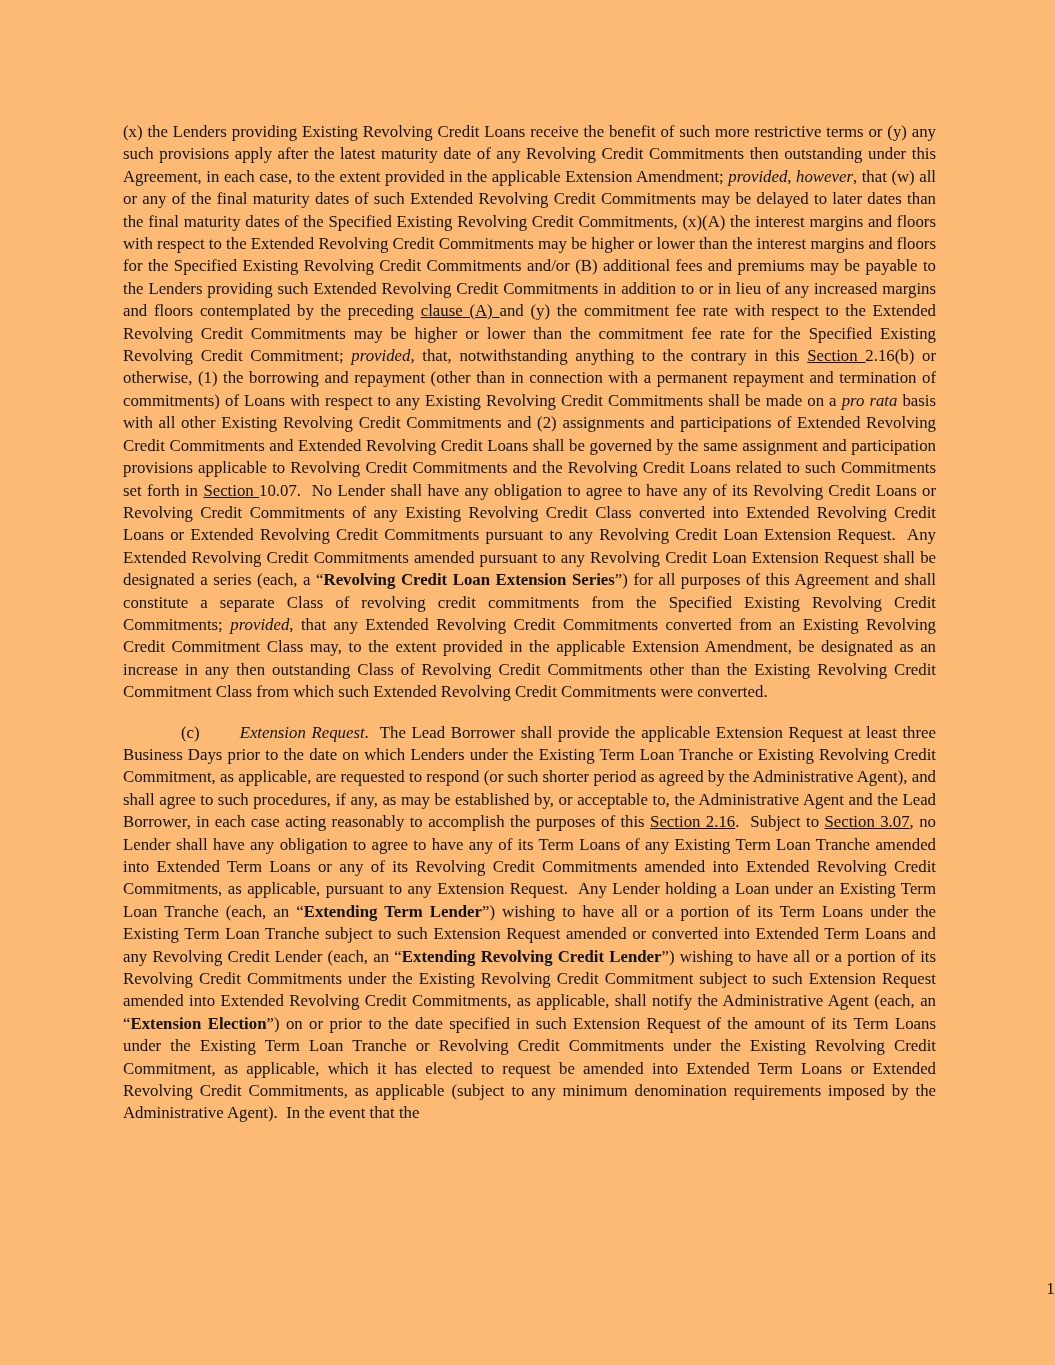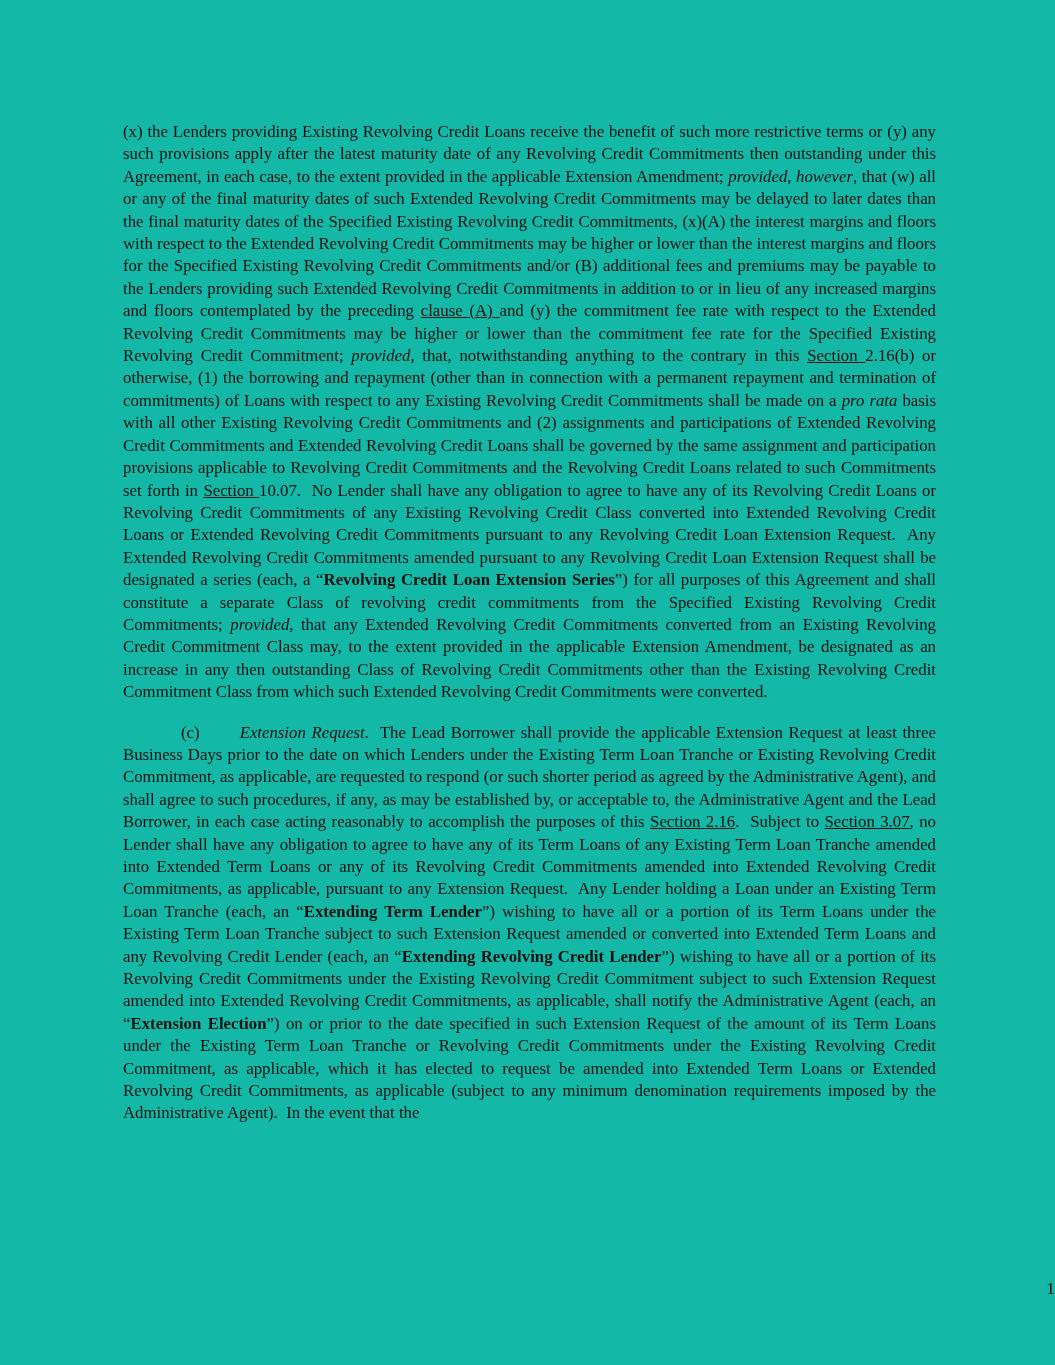--- a/index.html
+++ b/index.html
@@ -6,21 +6,21 @@
   body {
     width: 1055px; height: 1365px;
     background: #ffffff;
     font-family: "Liberation Serif", "DejaVu Serif", serif;
     color: #121212;
     position: relative;
     overflow: hidden;
   }
   .page {
     position: absolute; inset: 0;
-    background: #14b8a6;
+    background: #fdba74;
   }
   .doc-body {
     position: absolute;
     left: 123px; top: 121px; width: 813px;
   }
   p.para {
     margin: 0;
     font-size: 16.8px;
     line-height: 22.4px;
     text-align: justify;

